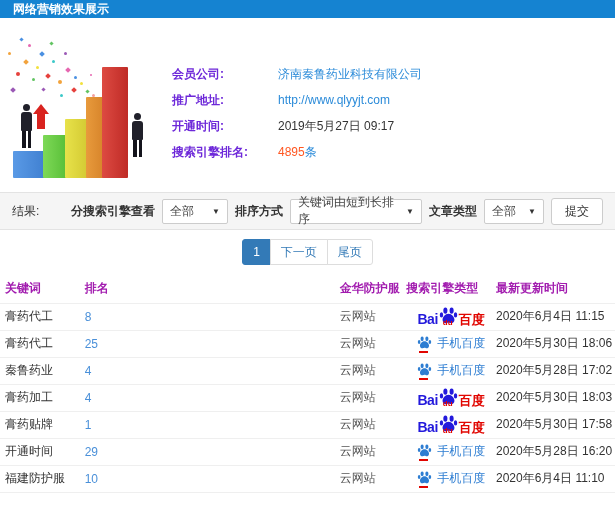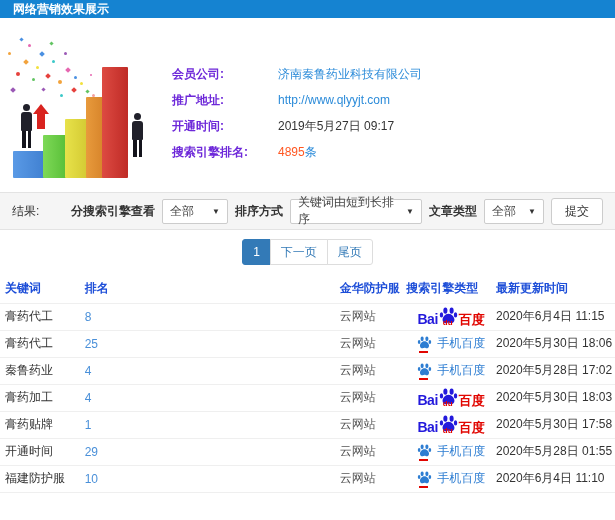--- a/index.html
+++ b/index.html
@@ -62,21 +62,21 @@
   .pager { display: inline-flex; }
   .page-btn { display: inline-block; min-width: 26px; height: 26px; line-height: 24px;
     padding: 0 10px; border: 1px solid #ddd; background: #fff; color: #337ab7;
     text-decoration: none; margin-left: -1px; cursor: pointer; }
   .page-btn.active { background: #337ab7; border-color: #337ab7; color: #fff; }
   .page-btn:first-child { border-radius: 3px 0 0 3px; margin-left: 0; }
   .page-btn:last-child { border-radius: 0 3px 3px 0; }
 
   
   table { width: 100%; border-collapse: collapse; table-layout: fixed; }
-  th { text-align: left; font-weight: bold; color: #1d4ed8; height: 28px; padding: 0; }
+  th { text-align: left; font-weight: bold; color: #a21caf; height: 28px; padding: 0; }
   td { height: 27px; border-top: 1px solid #efefef; padding: 0; color: #555; }
   .c1 { width: 84px; padding-left: 5px; } .c2 { width: 253px; } .c3 { width: 66px; }
   .c4 { width: 89px; } .c5 { width: 118px; }
   td.c1 { color: #333; } td.c5 { color: #333; }
   td.c4 { text-align: center; }
   th.c4 { text-align: left; }
   a.rank-link { color: #4a90d9; text-decoration: none; cursor: pointer; }
 
   
   .bd-pc { display: inline-flex; align-items: flex-end; line-height: 1; }
@@ -309,21 +309,21 @@
         <td class="c4"><span class="bd-mobile">
             <span class="bd-mpaw"><svg width="15" height="13" viewBox="0 0 32 30">
                 <ellipse cx="10.5" cy="6.5" rx="3.6" ry="5.4" fill="#2d7dd2"></ellipse>
                 <ellipse cx="21.5" cy="6.5" rx="3.6" ry="5.4" fill="#2d7dd2"></ellipse>
                 <ellipse cx="3.6" cy="14" rx="3" ry="4.6" fill="#2d7dd2"></ellipse>
                 <ellipse cx="28.4" cy="14" rx="3" ry="4.6" fill="#2d7dd2"></ellipse>
                 <path d="M16 12 C10 12 5.5 18 5.5 22.5 C5.5 26.8 9 29 12.2 28.4 C14.2 28 14.9 27.2 16 27.2 C17.1 27.2 17.8 28 19.8 28.4 C23 29 26.5 26.8 26.5 22.5 C26.5 18 22 12 16 12 Z" fill="#2d7dd2"></path>
               </svg><i class="redline"></i></span>
             <span class="bd-mtext">手机百度</span>
           </span></td>
-        <td class="c5">2020年5月28日 01:55</td>
+        <td class="c5">2020年5月28日 16:20</td>
       </tr>
       <tr>
         <td class="c1">福建防护服</td>
         <td class="c2"><a class="rank-link">10</a></td>
         <td class="c3">云网站</td>
         <td class="c4"><span class="bd-mobile">
             <span class="bd-mpaw"><svg width="15" height="13" viewBox="0 0 32 30">
                 <ellipse cx="10.5" cy="6.5" rx="3.6" ry="5.4" fill="#2d7dd2"></ellipse>
                 <ellipse cx="21.5" cy="6.5" rx="3.6" ry="5.4" fill="#2d7dd2"></ellipse>
                 <ellipse cx="3.6" cy="14" rx="3" ry="4.6" fill="#2d7dd2"></ellipse>

